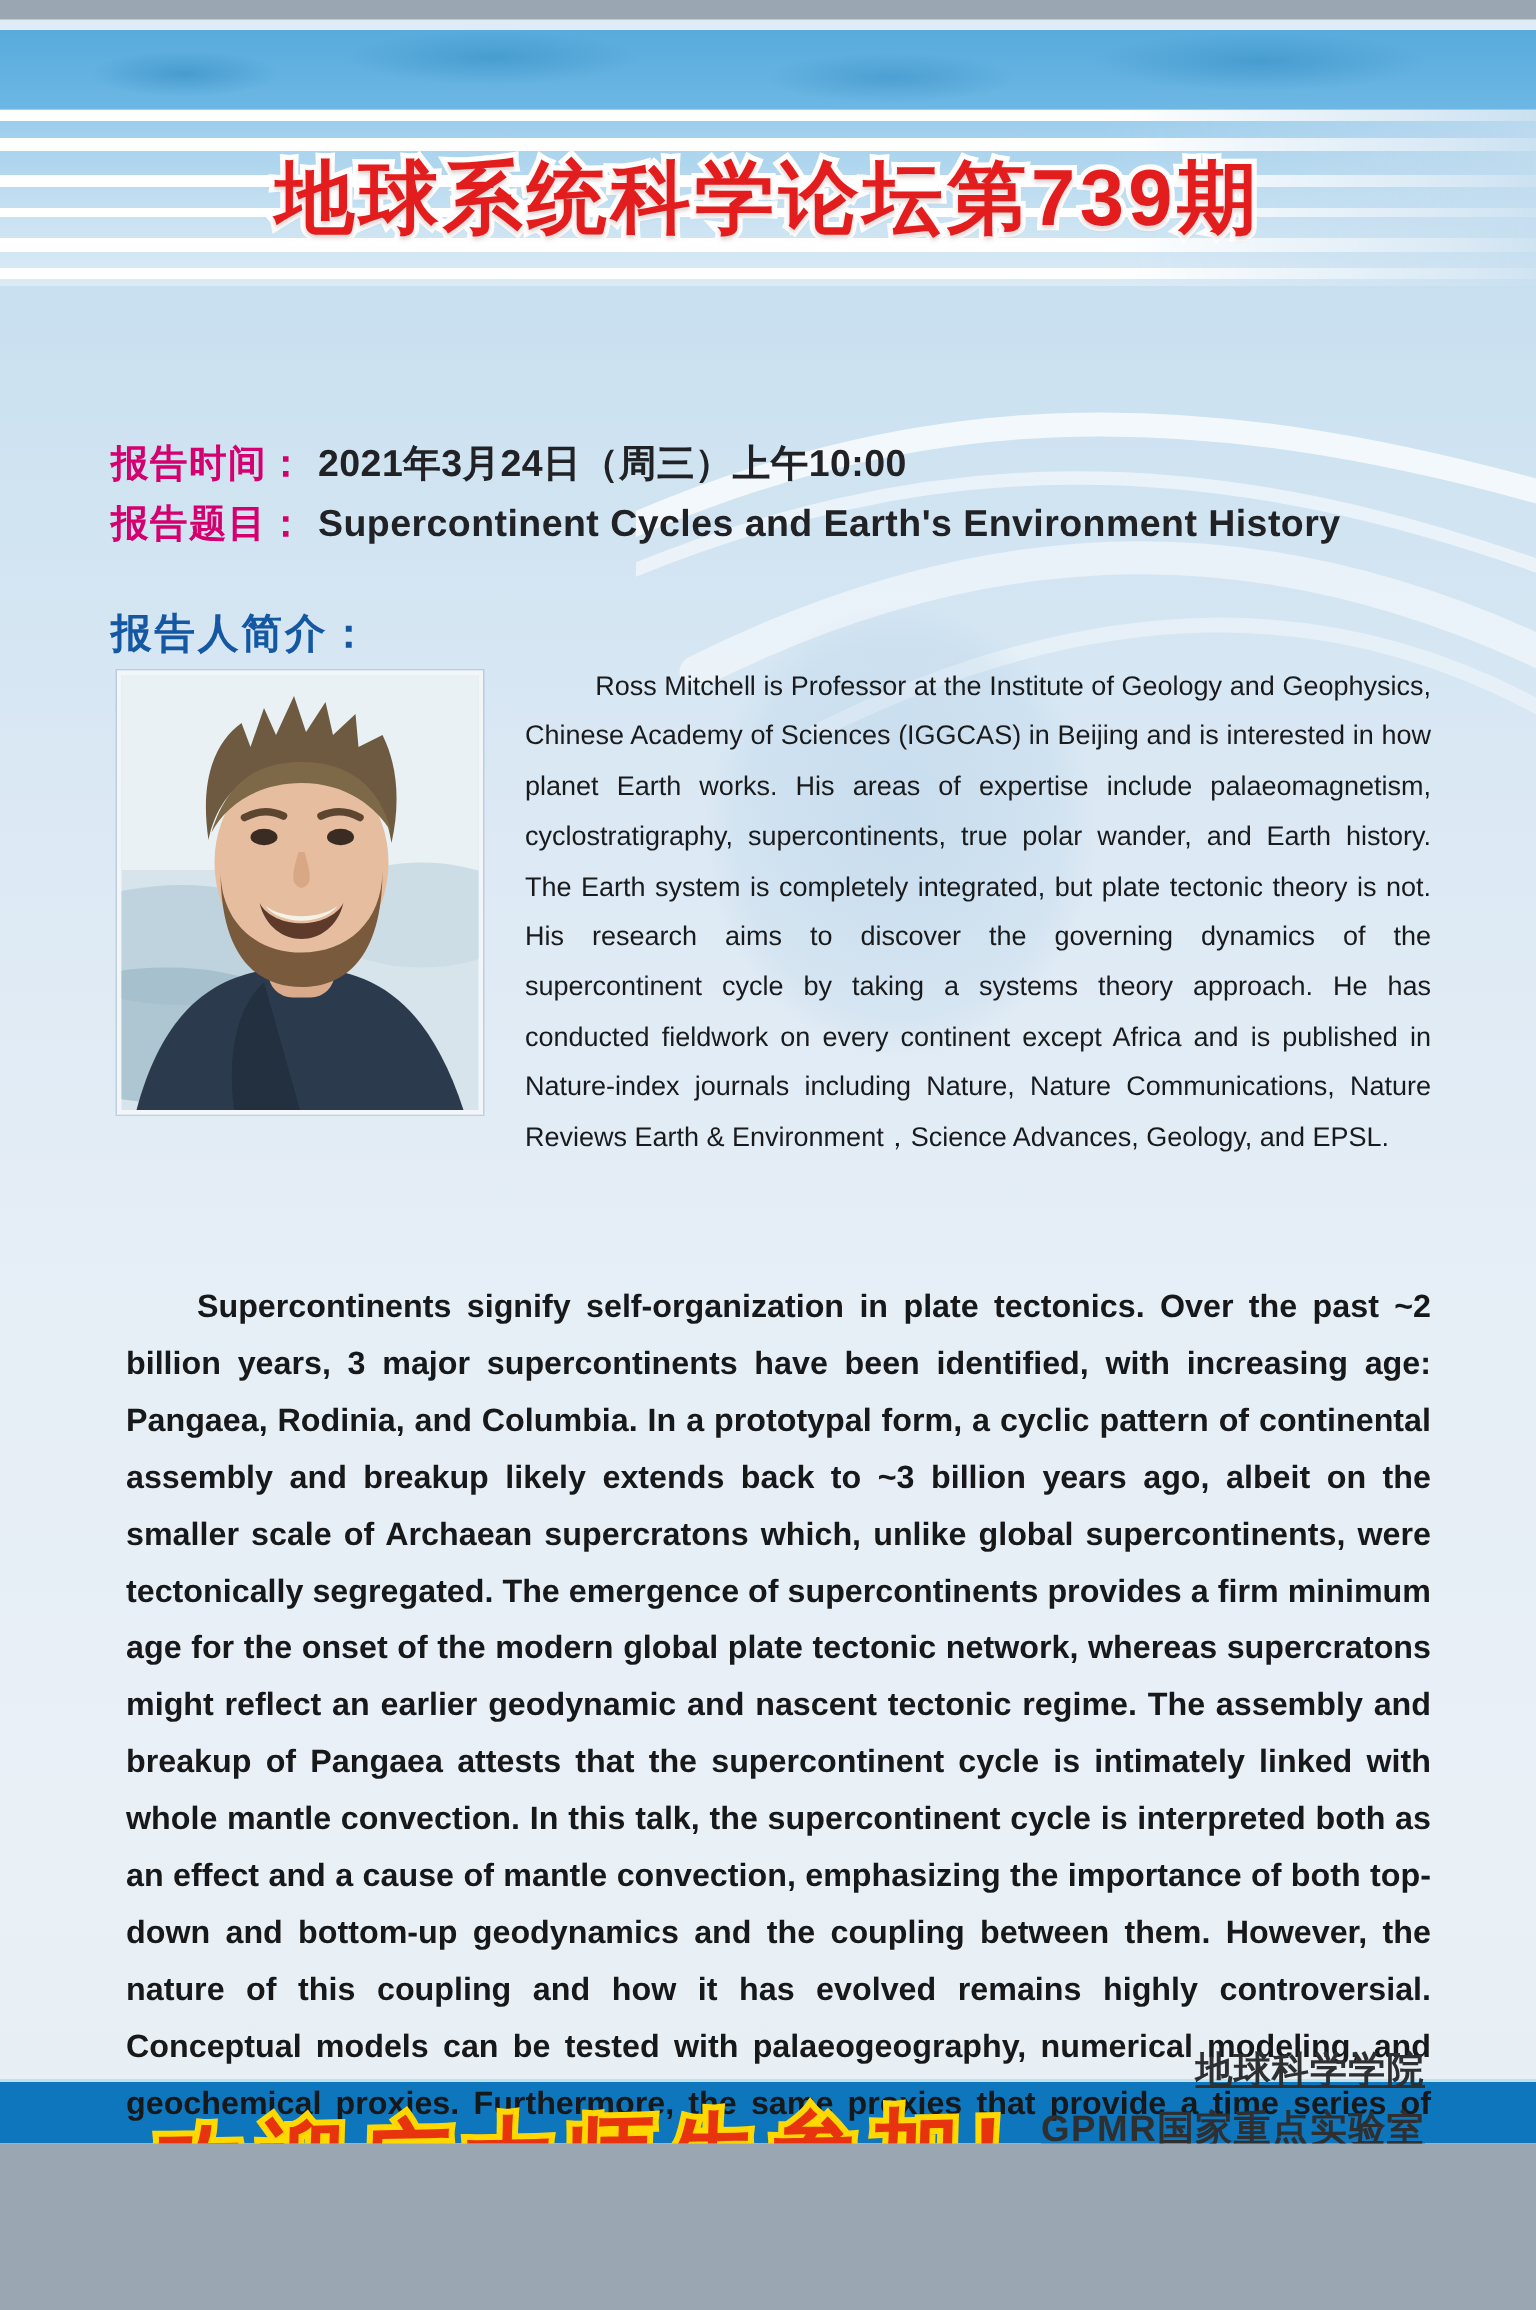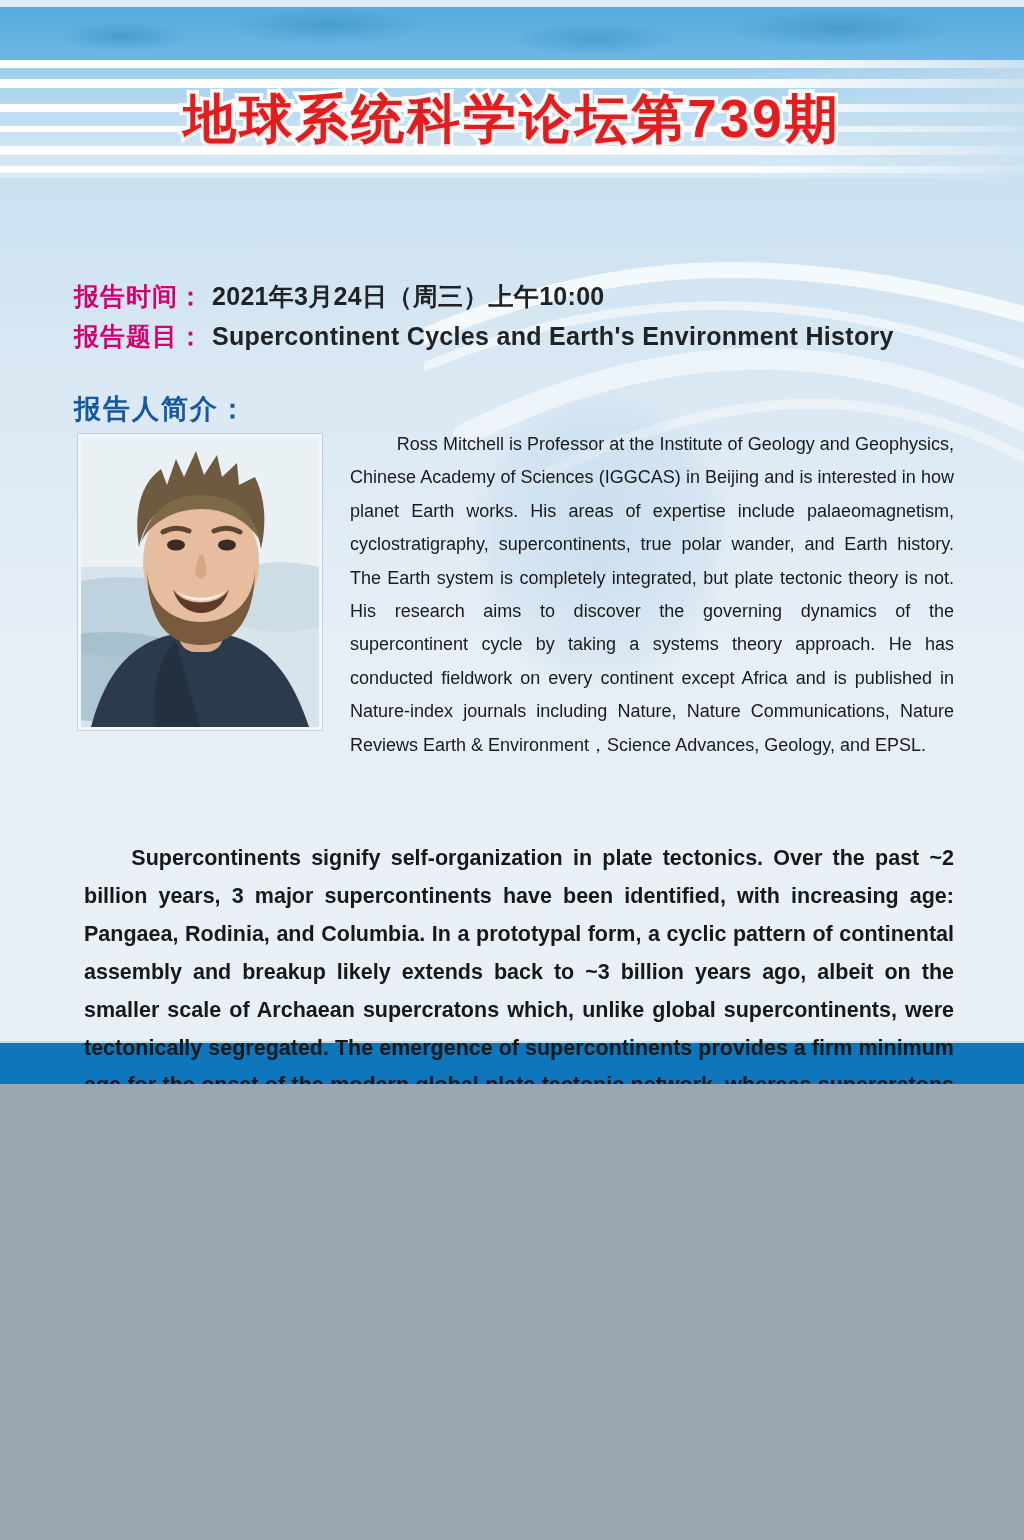--- a/index.html
+++ b/index.html
@@ -1,19 +1,19 @@
 <!DOCTYPE html>
 <html><head>
 <meta charset="utf-8">
 <style>
   html,body{margin:0;padding:0;background:#9aa7b3;}
   .page{
     position:relative;
-    width:1024px;height:1084px;
-    margin:0 auto;
+    width:1024px;height:1416px;
+    margin:13px auto;
     overflow:hidden;
     font-family:"Liberation Sans","DejaVu Sans",sans-serif;
     background:linear-gradient(180deg,#bcd9ee 0%,#cde2f1 18%,#dce9f4 38%,#e6eef6 60%,#e9f0f6 85%,#e7eff5 100%);
   }
   
   .top-light{position:absolute;top:0;left:0;right:0;height:7px;background:#dfecf6;}
   .top-band{
     position:absolute;top:7px;left:0;right:0;height:53px;
     background:
       radial-gradient(90px 22px at 12% 55%, rgba(36,130,185,.45), transparent 70%),

